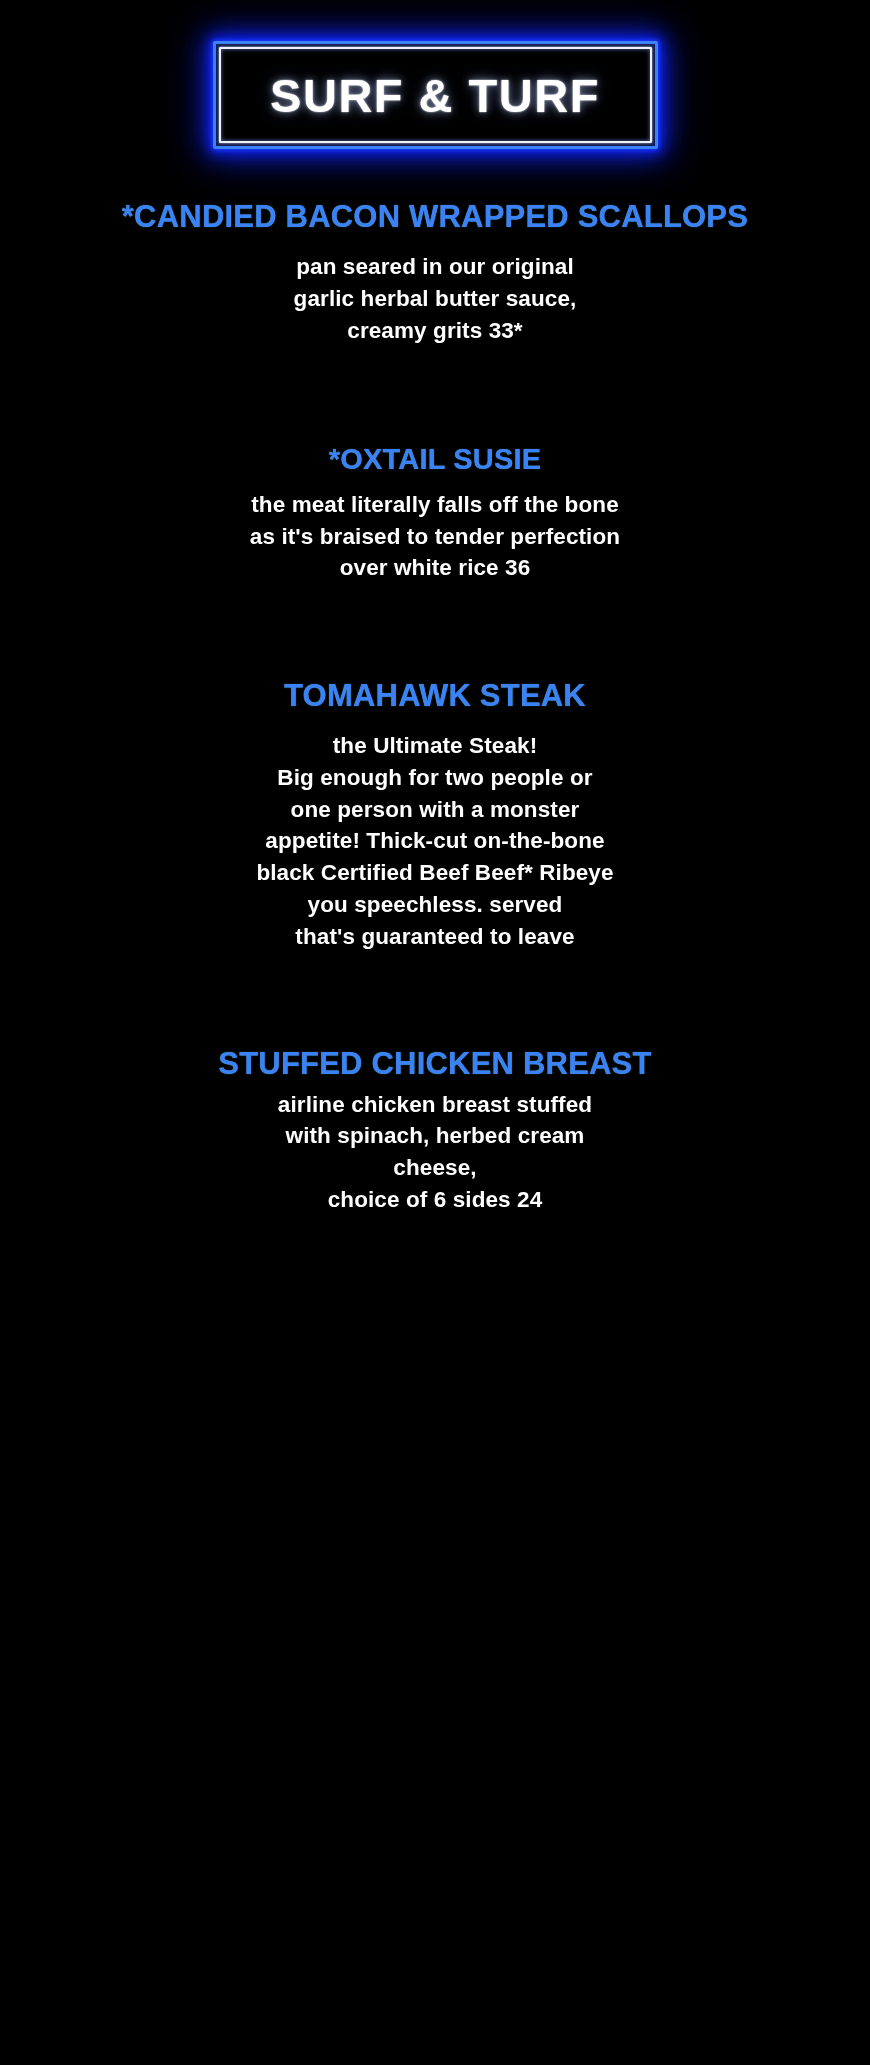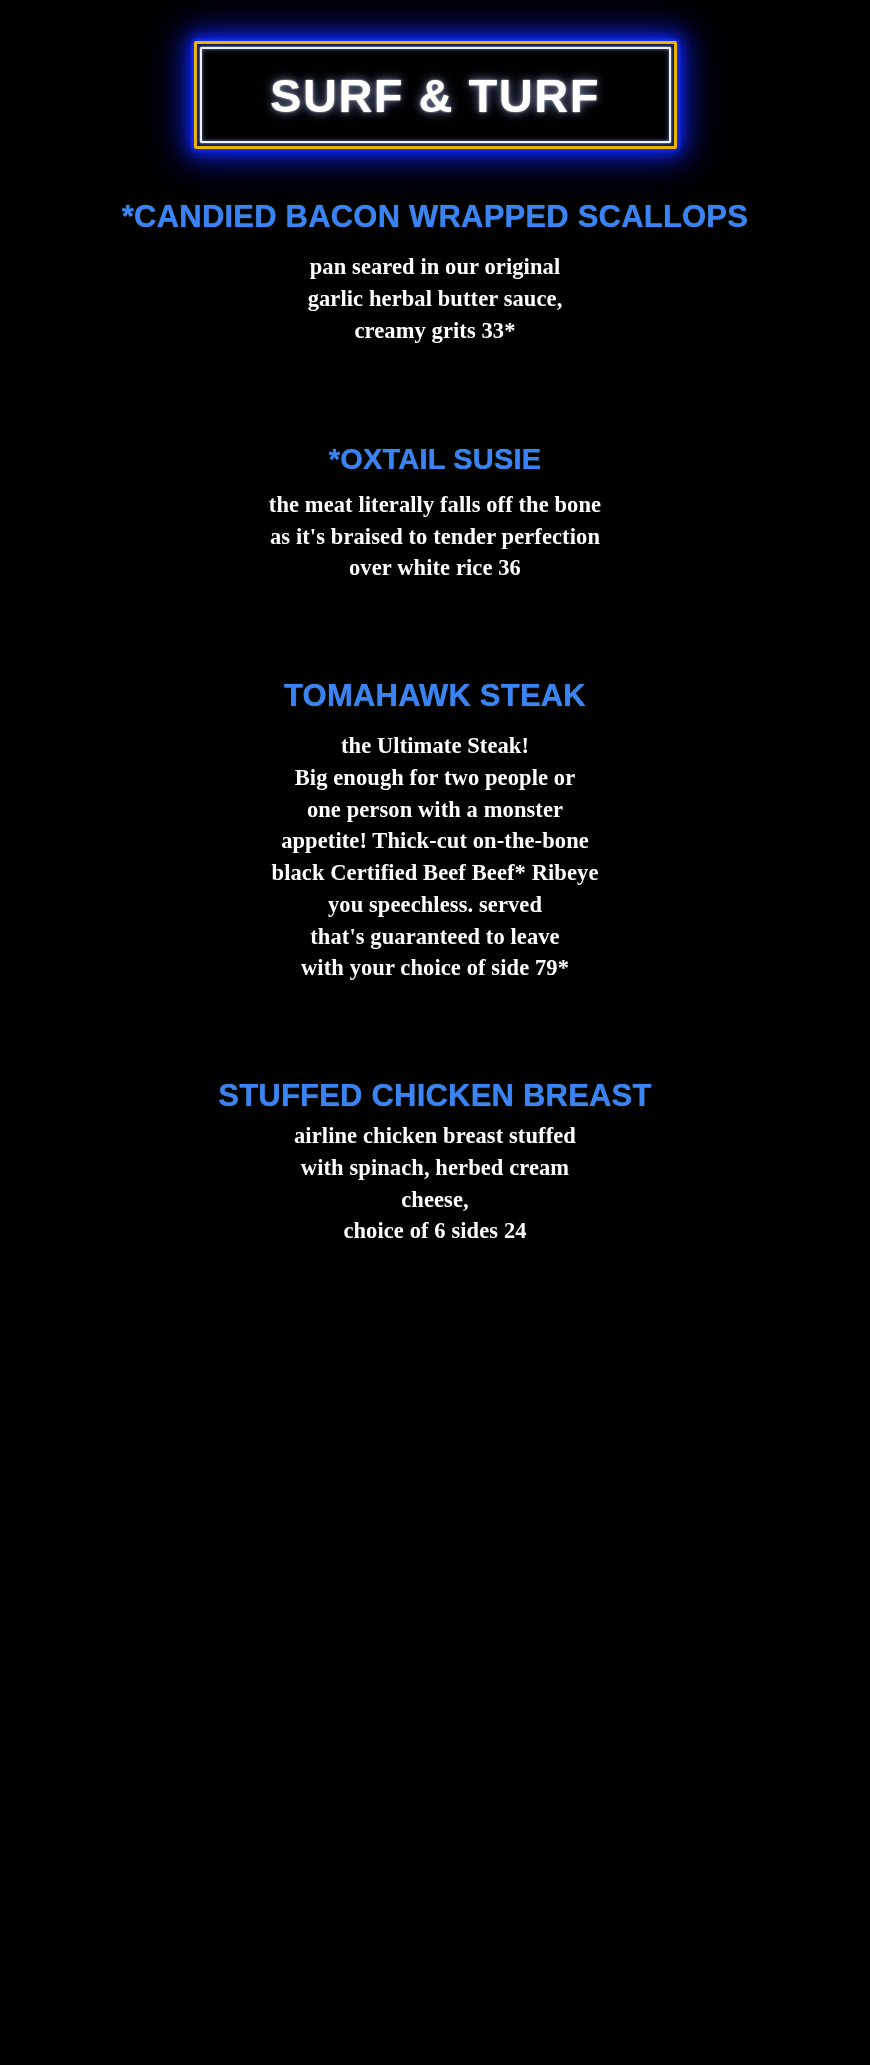--- a/index.html
+++ b/index.html
@@ -31,25 +31,25 @@
     top: 0;
     width: 870px;
     height: 190px;
     display: flex;
     align-items: center;
     justify-content: center;
   }
 
   .neon-frame {
     position: relative;
-    width: 483px;
+    width: 445px;
     height: 108px;
     box-sizing: border-box;
     background: #000000;
-    border: 3px solid #eab308;
+    border: 3px solid #3b82f6;
     border-radius: 2px;
     display: flex;
     align-items: center;
     justify-content: center;
     box-shadow:
       0 0 4px 1px #1d3cff,
       0 0 12px 3px #0a1fe8,
       0 0 26px 6px rgba(20, 40, 255, 0.75),
       0 0 44px 12px rgba(15, 30, 220, 0.40),
       inset 0 0 6px 1px rgba(40, 70, 255, 0.55);
@@ -120,21 +120,21 @@
     font-size: 31px;
     line-height: 1.33;
     letter-spacing: 0.2px;
     margin: 0;
     padding: 0;
     text-shadow: 0 0 1px rgba(95, 230, 234, 0.65);
   }
 
   .item-desc {
     color: #ffffff;
-    font-family: Liberation Serif, serif;
+    font-family: Liberation Sans, sans-serif;
     font-weight: bold;
     font-size: 22.5px;
     line-height: 1.41;
     letter-spacing: 0.1px;
     margin: 0;
     padding: 0;
   }
 
   .item-desc .line { display: block; }
 
@@ -197,21 +197,20 @@
         <span class="line">TOMAHAWK STEAK</span>
       </h2>
       <p class="item-desc">
         <span class="line">the Ultimate Steak!</span>
         <span class="line">Big enough for two people or</span>
         <span class="line">one person with a monster</span>
         <span class="line">appetite! Thick-cut on-the-bone</span>
         <span class="line">black Certified Beef Beef* Ribeye</span>
         <span class="line">you speechless. served</span>
         <span class="line">that's guaranteed to leave</span>
-        <span class="line">with your choice of side 79*</span>
       </p>
     </div>
 
 
     <div class="menu-item" data-index="4">
       <h2 class="item-name">
         <span class="line">STUFFED CHICKEN</span>
         <span class="line">BREAST</span>
       </h2>
       <p class="item-desc">

